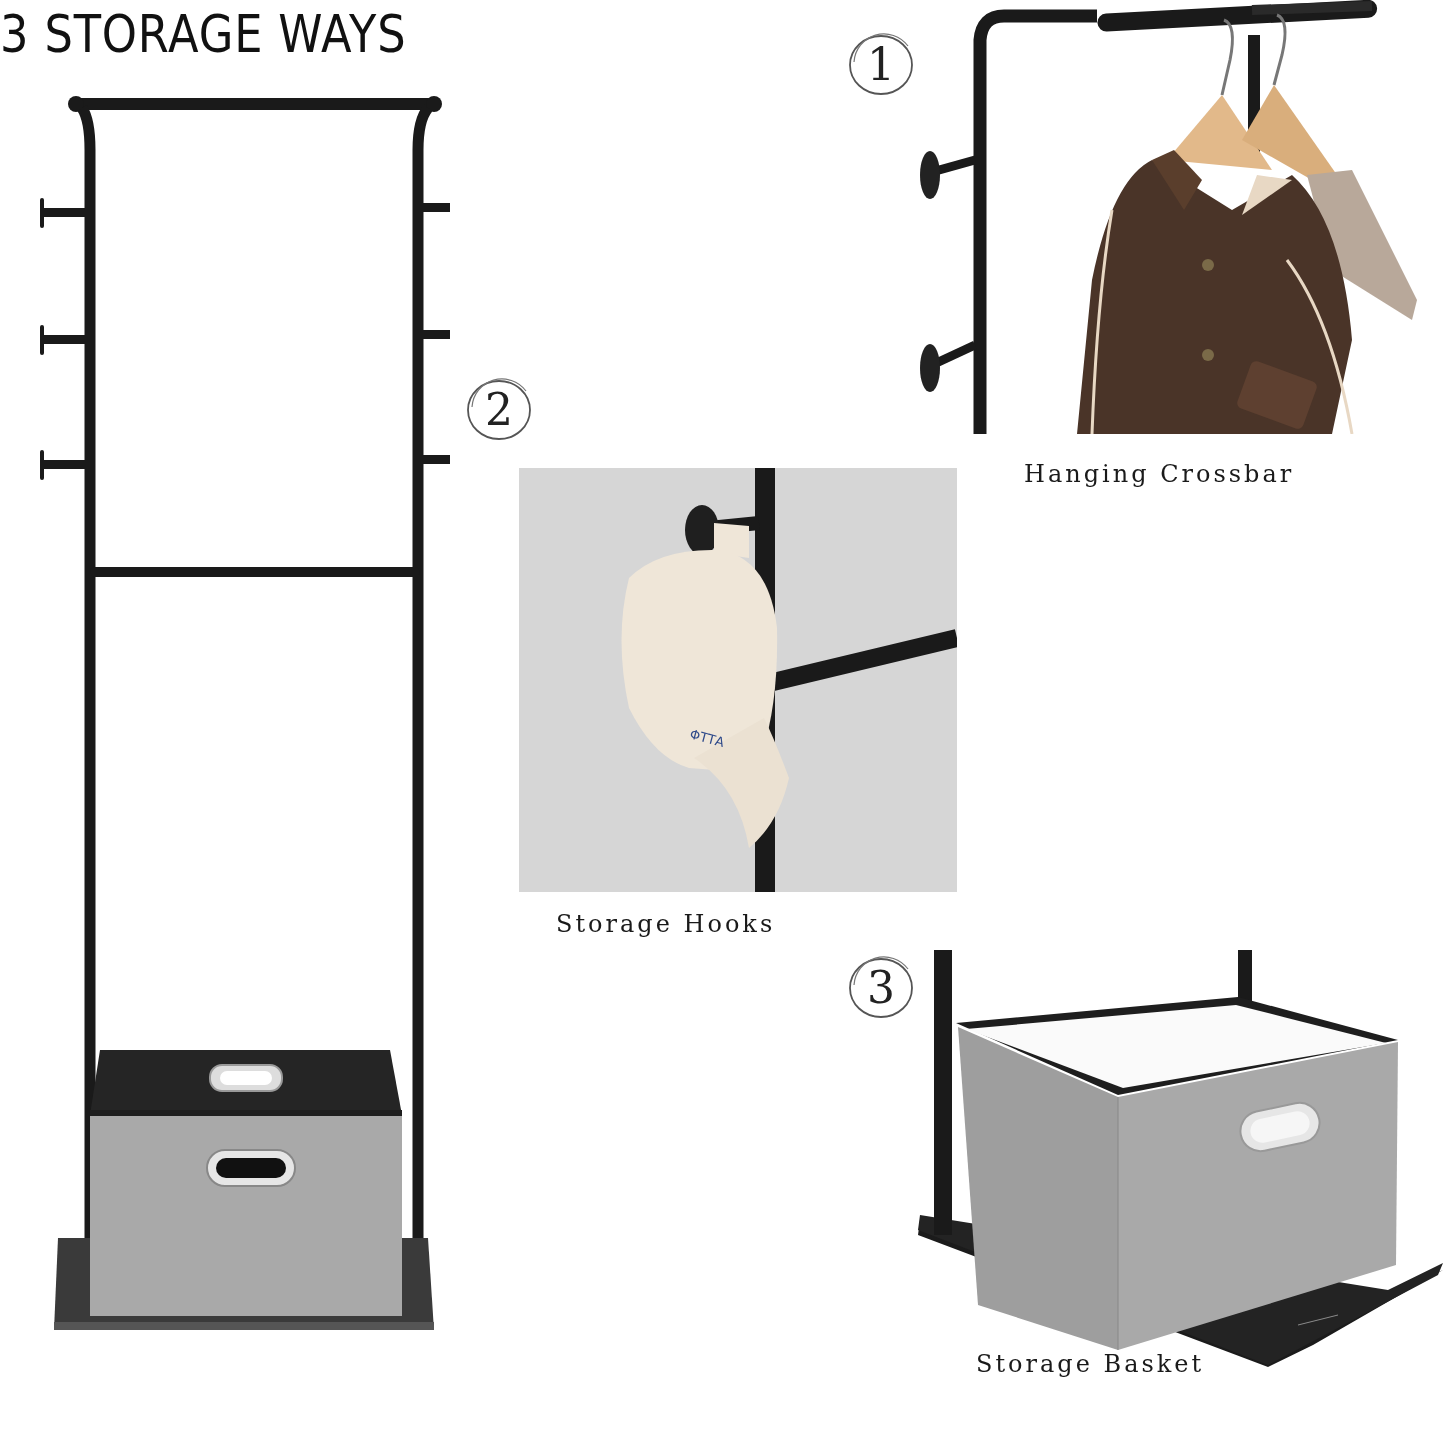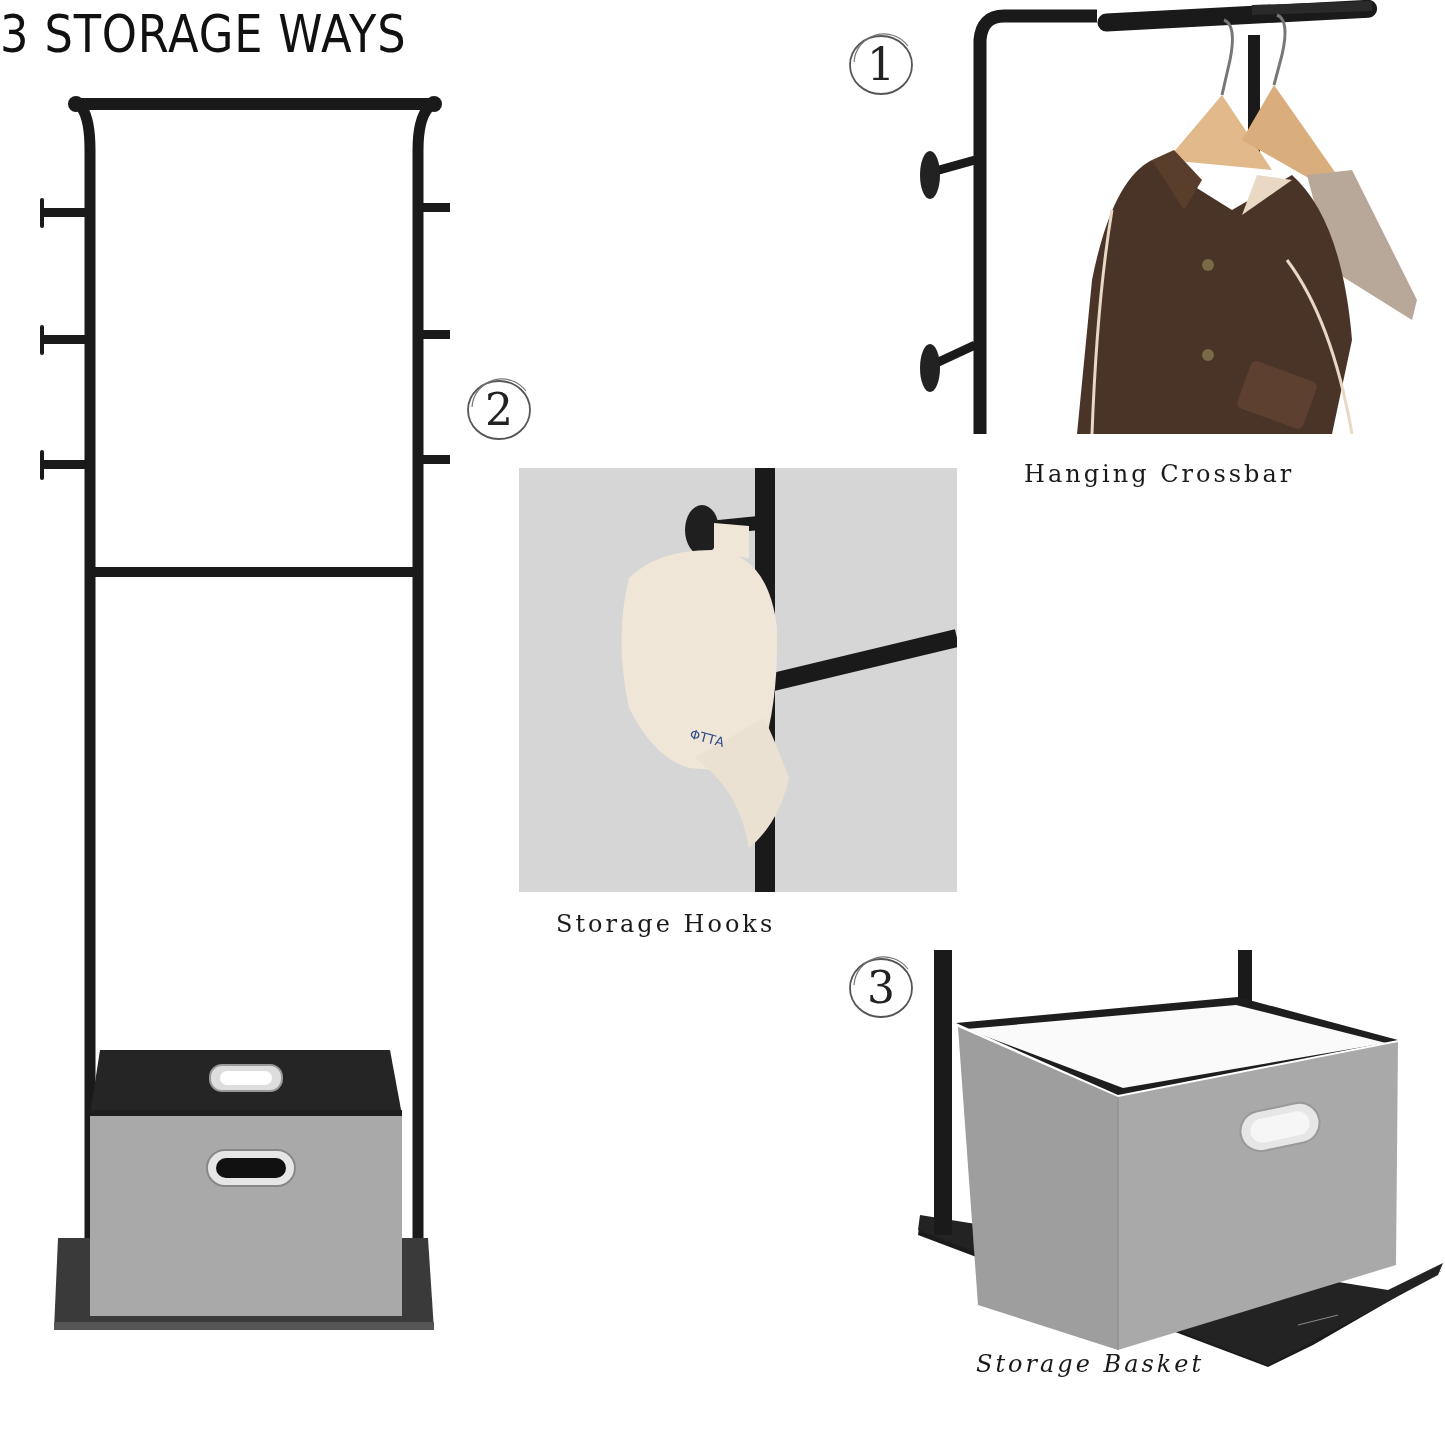--- a/index.html
+++ b/index.html
@@ -151,13 +151,13 @@
 
     <polygon points="40,82 200,152 200,405 60,360" fill="#9e9e9e"></polygon>
     <polygon points="200,152 480,97 478,320 200,405" fill="#a9a9a9"></polygon>
     <line x1="200" y1="152" x2="200" y2="405" stroke="#888" stroke-width="1"></line>
 
     <rect x="322" y="162" width="80" height="40" rx="20" fill="#e6e6e6" stroke="#999" stroke-width="2" transform="rotate(-12 362 182)"></rect>
     <rect x="332" y="170" width="60" height="24" rx="12" fill="#f6f6f6" transform="rotate(-12 362 182)"></rect>
   </svg>
 </div>
 
-<div class="abs caption" style="left:976px; top:1352px;font-style:italic;">Storage Basket</div>
+<div class="abs caption" style="left:976px; top:1352px;">Storage Basket</div>
 
 </body></html>

